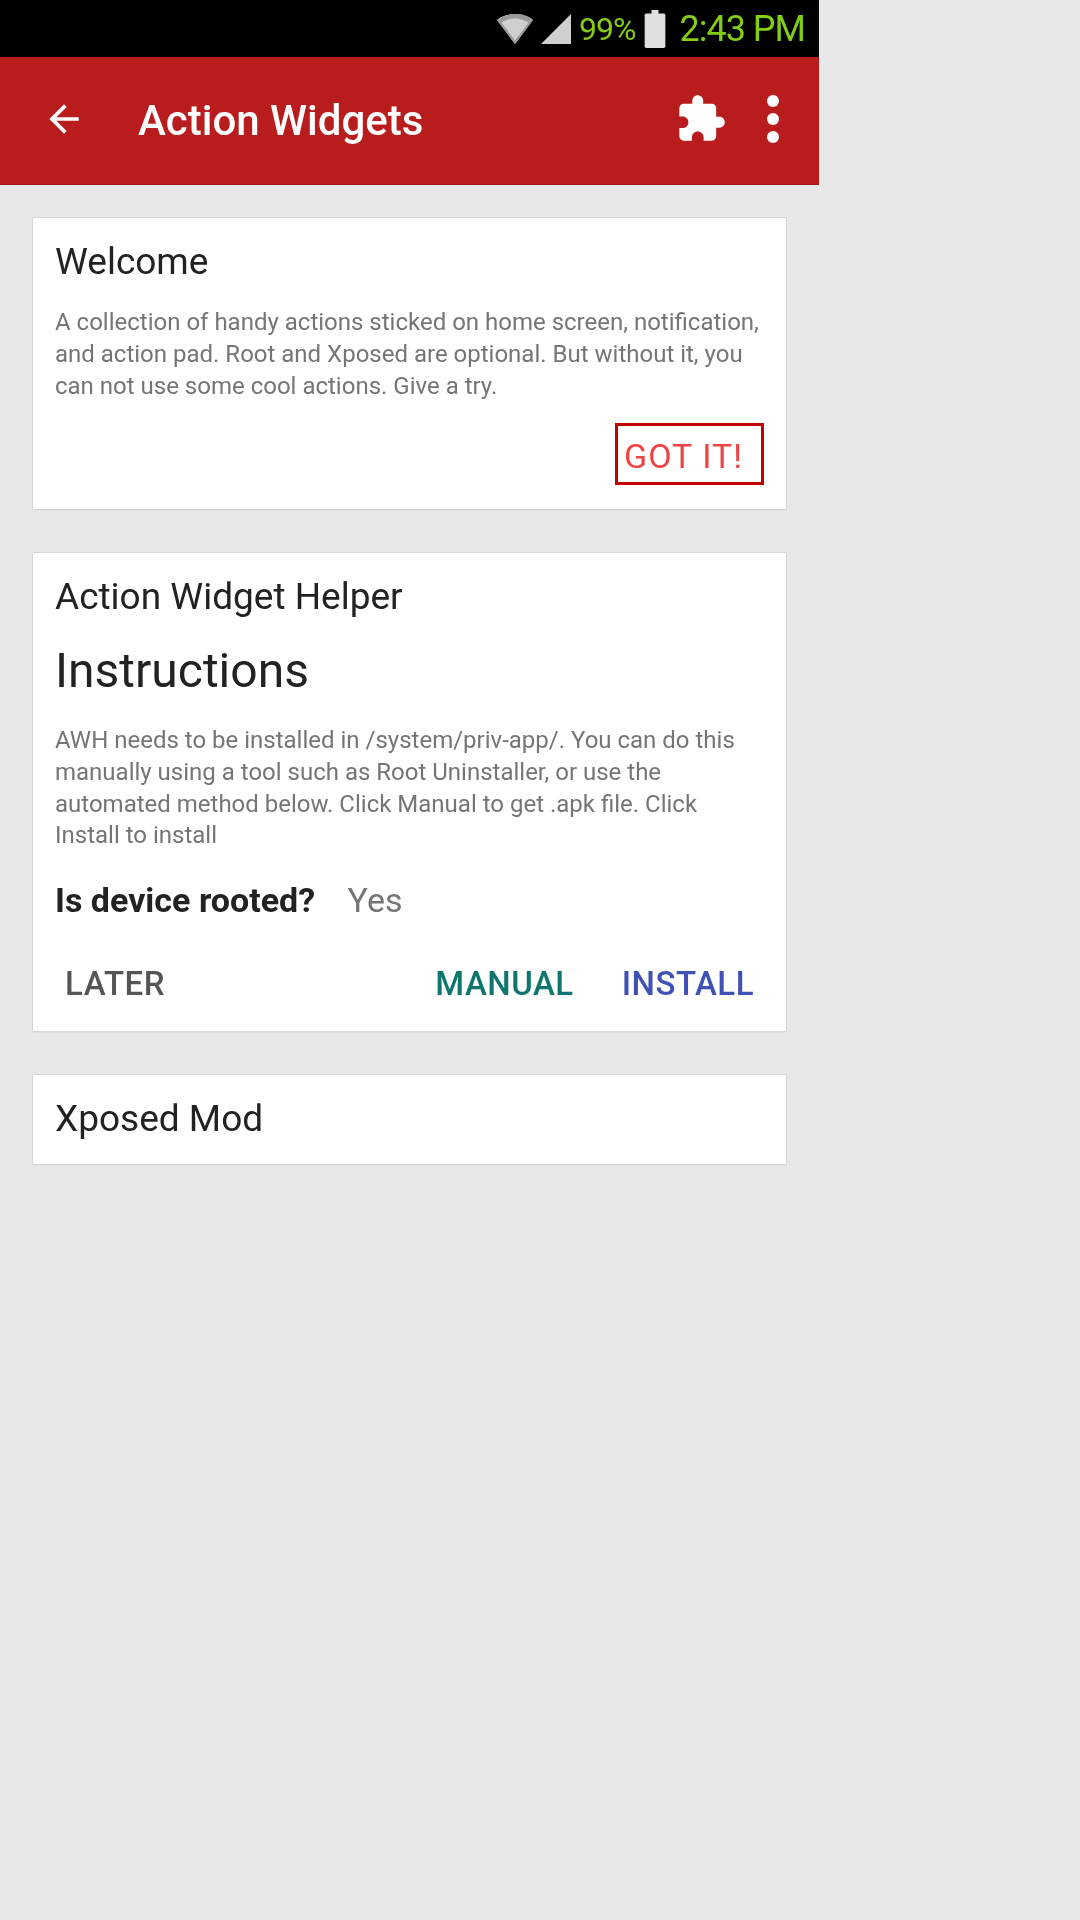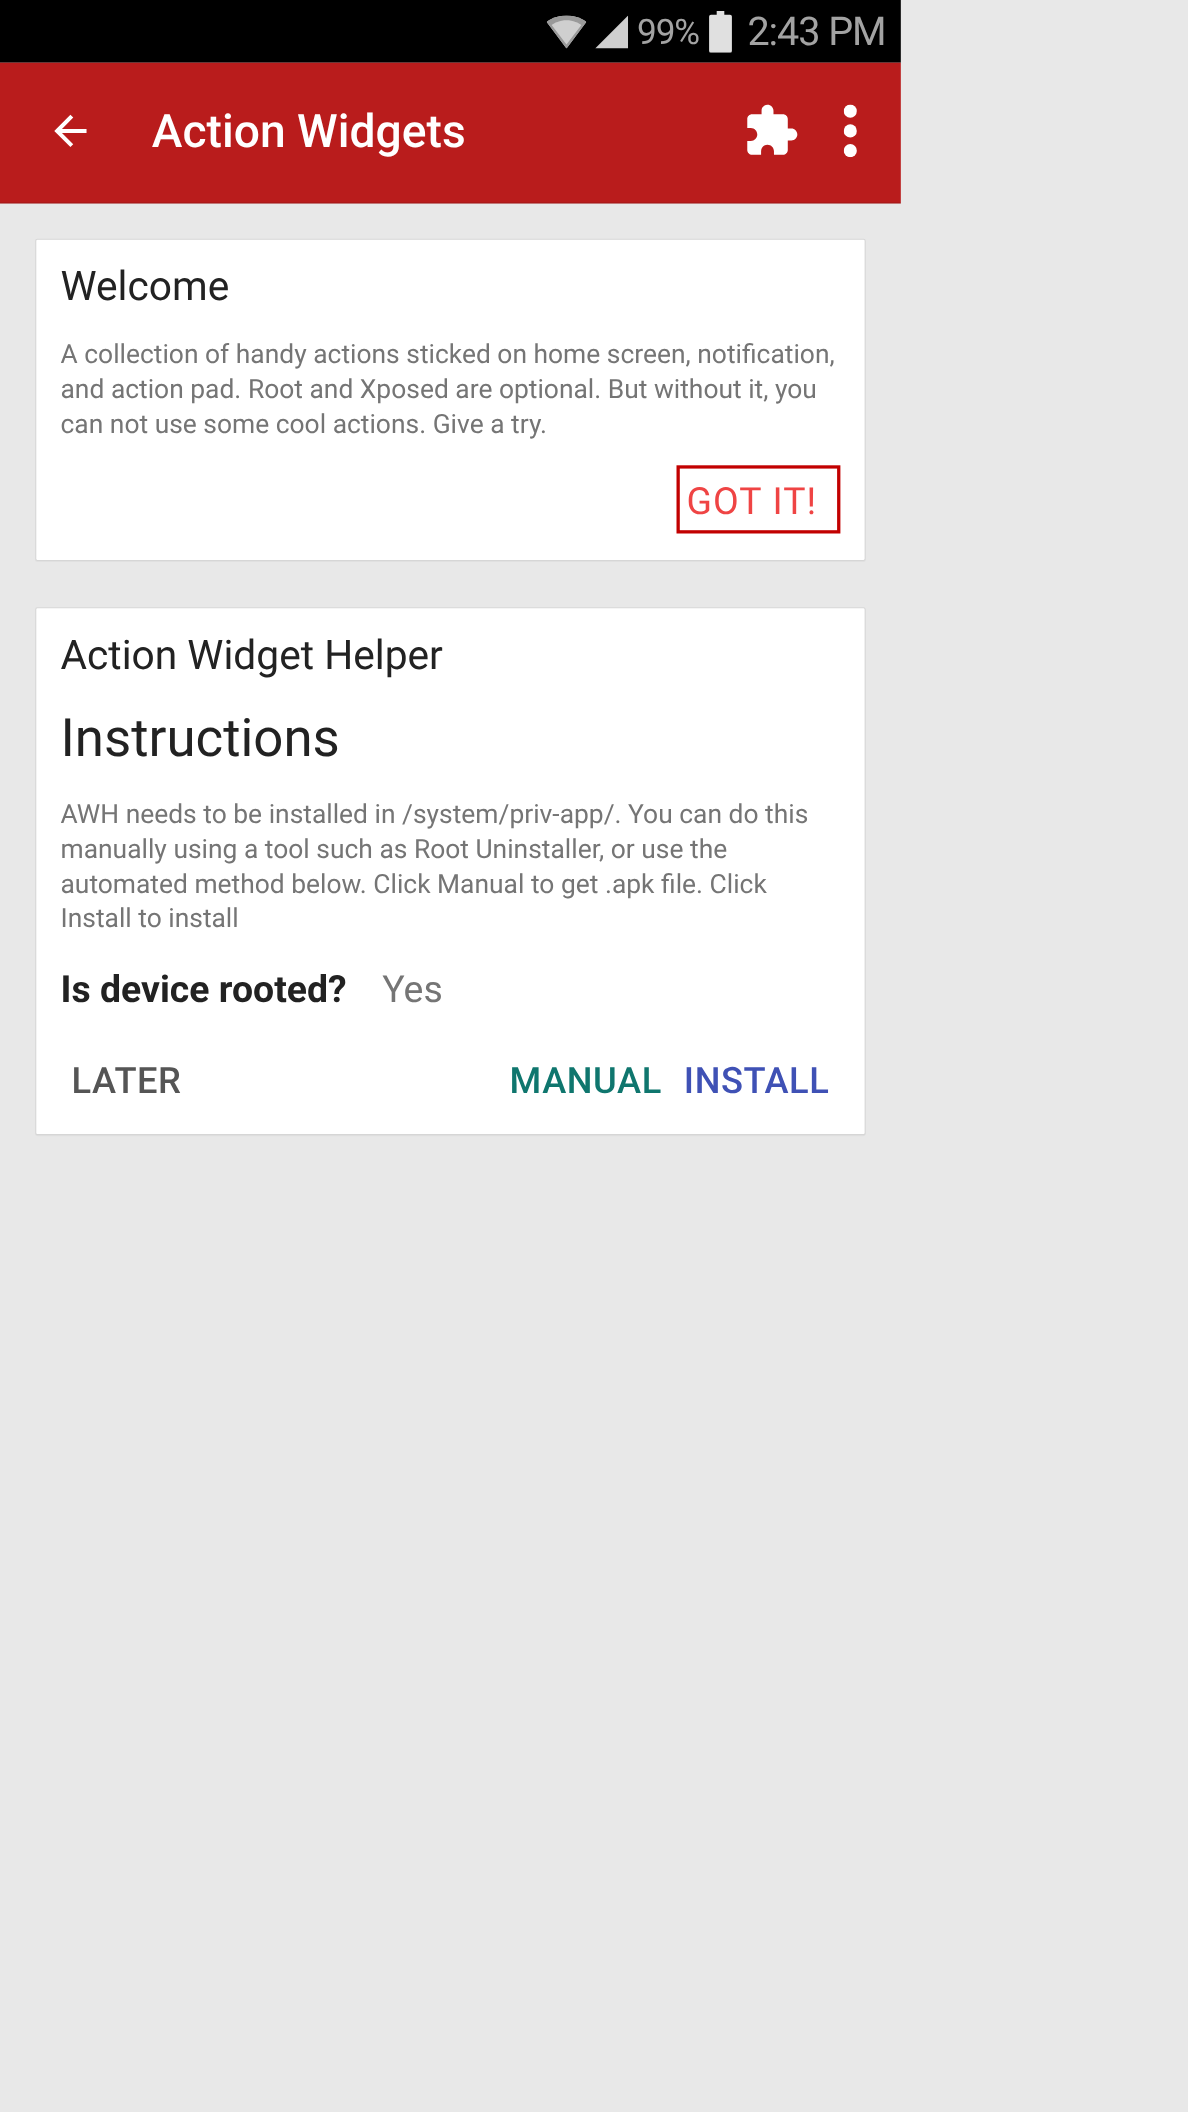--- a/index.html
+++ b/index.html
@@ -12,21 +12,21 @@
   transform-origin: top left;
 }
 
 .status-bar {
   height: 57px;
   background: #000;
   display: flex;
   align-items: center;
   justify-content: flex-end;
   padding: 0 14px 0 8px;
-  color: #a3a3a3;
+  color: #84cc16;
   gap: 8px;
 }
 .status-bar .pct { font-size: 32px; letter-spacing: -1px; }
 .status-bar .time { font-size: 36px; letter-spacing: -1px; margin-left: 6px; }
 .status-bar svg { display: block; }
 
 
 .app-bar {
   height: 128px;
   background: #b91c1c;
@@ -86,20 +86,21 @@
   font-size: 34px;
   color: #333;
 }
 .card .rooted-row .label { font-weight: 700; color: #222; }
 .card .rooted-row .value { color: #757575; margin-left: 24px; }
 
 .card-actions {
   display: flex;
   align-items: center;
   margin-top: 34px;
+  gap: 28px;
 }
 .card-actions .spacer { flex: 1 1 auto; }
 .flat-btn {
   font-size: 33px;
   font-weight: 500;
   letter-spacing: 0.5px;
   padding: 10px 10px;
   cursor: pointer;
   color: #555;
 }
@@ -192,14 +193,17 @@
       <span class="value">Yes</span>
     </div>
     <div class="card-actions">
       <div class="flat-btn">LATER</div>
       <div class="spacer"></div>
       <div class="flat-btn dark">MANUAL</div>
       <div class="flat-btn accent">INSTALL</div>
     </div>
   </div>
 
+  <div class="card" style="padding-bottom:0;">
+    <h2>Xposed Mod</h2>
+  </div>
 
 </div>
 
 </body></html>

